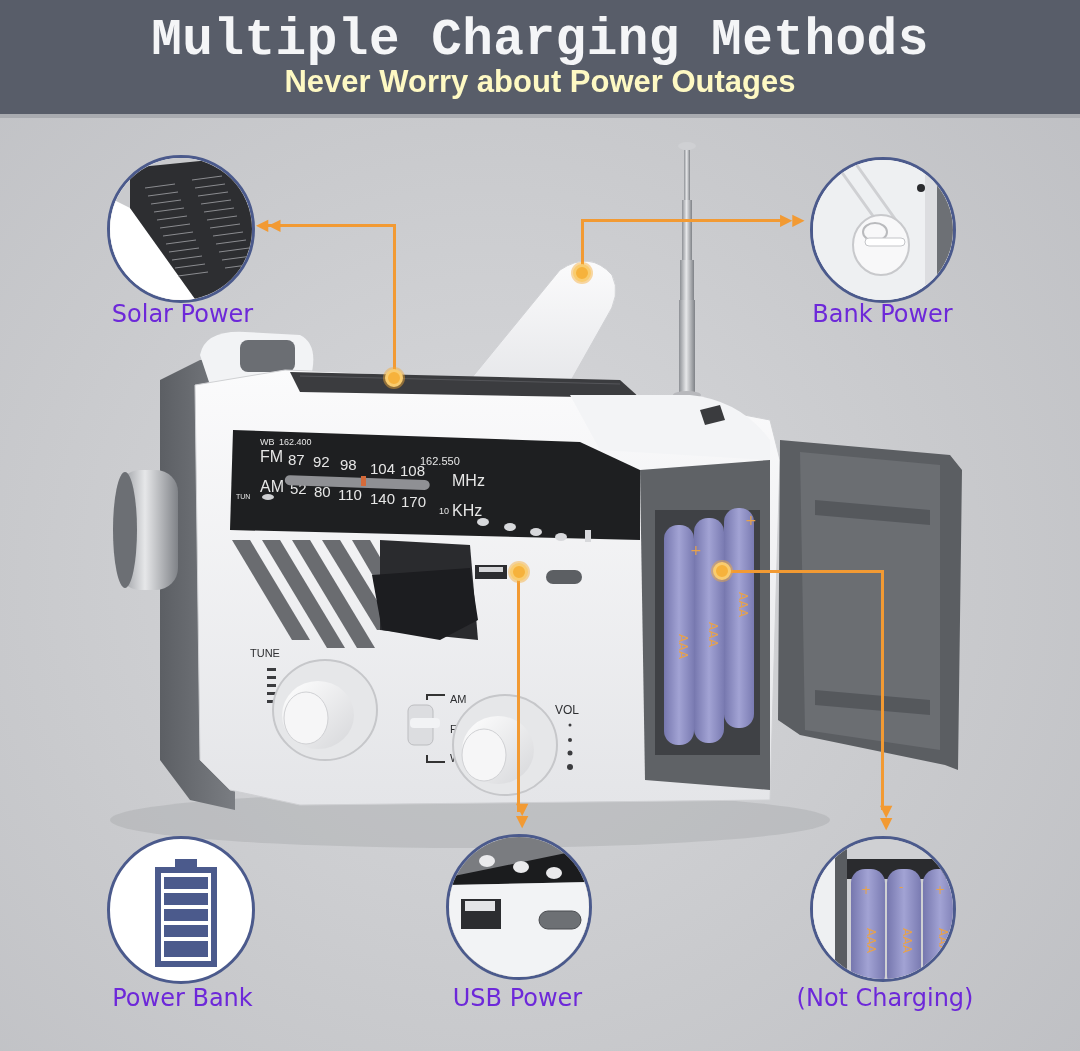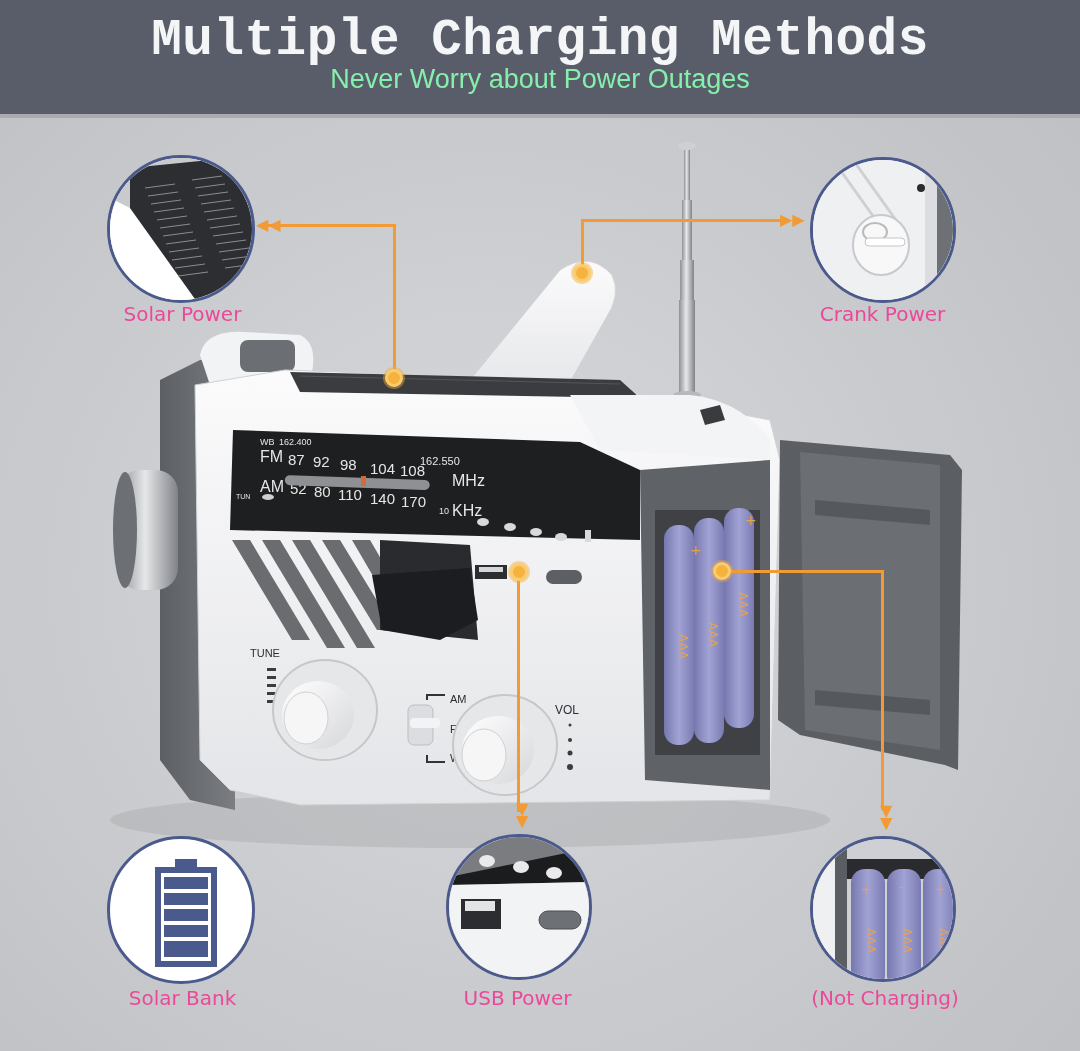--- a/index.html
+++ b/index.html
@@ -13,35 +13,35 @@
     position: absolute; left: 0; top: 0; width: 1080px; height: 114px;
     background: #585d69; text-align: center; color: #f4f5f7;
   }
   .header .title {
     position: absolute; left: 0; right: 0; top: 12px;
     font-size: 51px; font-weight: bold; letter-spacing: 0.5px;
     font-family: Liberation Mono, monospace;
   }
   .header .subtitle {
     position: absolute; left: 0; right: 0; top: 64px;
-    font-size: 27px; font-weight: normal; color: #86efac;
+    font-size: 31px; font-weight: bold; color: #fef9c3;
     font-family: "Liberation Sans", sans-serif;
   }
   .header::after {
     content: ""; position: absolute; left: 0; right: 0; bottom: -4px; height: 4px;
     background: #a9abb0;
   }
 
   .callout {
     position: absolute; border-radius: 50%;
     border: 3px solid #4b5a8c; overflow: hidden; background: #eef0f2;
   }
   .label {
-    position: absolute; text-align: center; color: #ec4899;
-    font-family: "DejaVu Sans", sans-serif; font-size: 20px; line-height: 28px;
+    position: absolute; text-align: center; color: #6d28d9;
+    font-family: "DejaVu Sans", sans-serif; font-size: 24px; line-height: 28px;
   }
 
   
   .line { position: absolute; background: #f29a33; }
   .dot {
     position: absolute; width: 18px; height: 18px; border-radius: 50%;
     background: #f6b23c; border: 3px solid #f9cc6f; box-shadow: 0 0 0 2px rgba(246,170,50,0.45);
   }
   .arrow { position: absolute; color: #f29a33; font-size: 16px; line-height: 16px; font-weight: bold; }
 
@@ -268,36 +268,36 @@
     <rect width="146" height="146" fill="#eef0f2"></rect>
     <rect x="122" y="0" width="24" height="146" fill="#6d7075"></rect>
     <rect x="112" y="0" width="12" height="146" fill="#dcdde0"></rect>
     <path d="M20 0 L70 70 M40 0 L90 70" stroke="#cfd0d3" stroke-width="3" fill="none"></path>
     <ellipse cx="68" cy="85" rx="28" ry="30" fill="#f8f8f9" stroke="#c8c9cc" stroke-width="2"></ellipse>
     <ellipse cx="62" cy="72" rx="12" ry="9" fill="none" stroke="#b9babd" stroke-width="2"></ellipse>
     <rect x="52" y="78" width="40" height="8" rx="4" fill="#ffffff" stroke="#c4c5c8"></rect>
     <circle cx="108" cy="28" r="4" fill="#2b2c2f"></circle>
   </svg>
 </div>
-<div class="label" style="left:780px;top:300px;width:205px">Crank Power</div>
+<div class="label" style="left:780px;top:300px;width:205px">Bank Power</div>
 
 <div class="callout" style="left:107px;top:836px;width:148px;height:148px;background:#ffffff">
   <svg width="148" height="148" viewBox="0 0 148 148">
     <rect x="65" y="20" width="22" height="10" fill="#4b5a8c"></rect>
     <rect x="45" y="28" width="62" height="100" fill="#4b5a8c"></rect>
     <rect x="51" y="34" width="50" height="88" fill="#ffffff"></rect>
     <rect x="54" y="38" width="44" height="12" fill="#4b5a8c"></rect>
     <rect x="54" y="54" width="44" height="12" fill="#4b5a8c"></rect>
     <rect x="54" y="70" width="44" height="12" fill="#4b5a8c"></rect>
     <rect x="54" y="86" width="44" height="12" fill="#4b5a8c"></rect>
     <rect x="54" y="102" width="44" height="16" fill="#4b5a8c"></rect>
   </svg>
 </div>
 <div class="label" style="left:80px;top:984px;width:205px">
-  <div>Solar Bank</div>
+  <div>Power Bank</div>
 </div>
 
 <div class="callout" style="left:446px;top:834px;width:146px;height:146px;background:#e9eaec">
   <svg width="146" height="146" viewBox="0 0 146 146">
     <rect width="146" height="146" fill="#7a7c80"></rect>
     <polygon points="0,40 146,10 146,45 0,48" fill="#1b1c1e"></polygon>
     <ellipse cx="38" cy="24" rx="8" ry="6" fill="#eaeaec"></ellipse>
     <ellipse cx="72" cy="30" rx="8" ry="6" fill="#eaeaec"></ellipse>
     <ellipse cx="105" cy="36" rx="8" ry="6" fill="#eaeaec"></ellipse>
     <polygon points="0,48 146,45 146,146 0,146" fill="#f2f3f5"></polygon>

